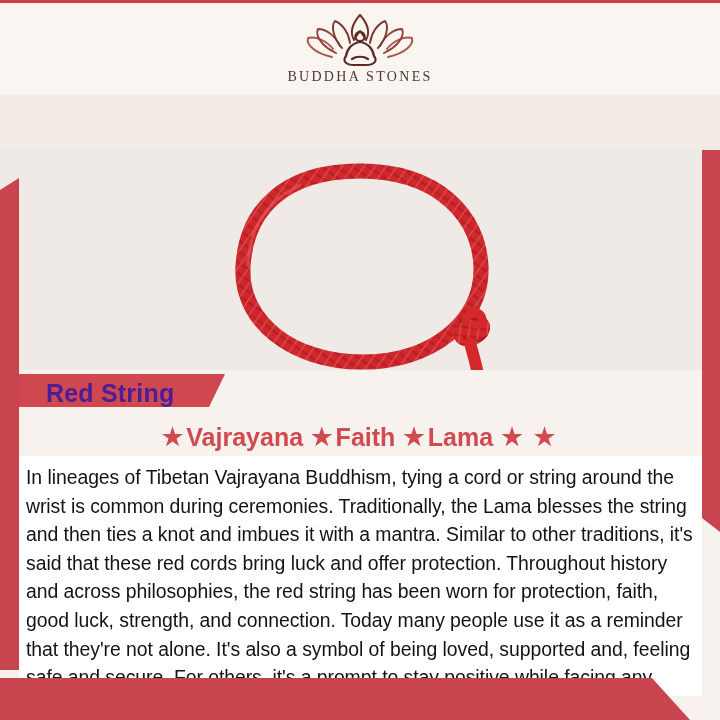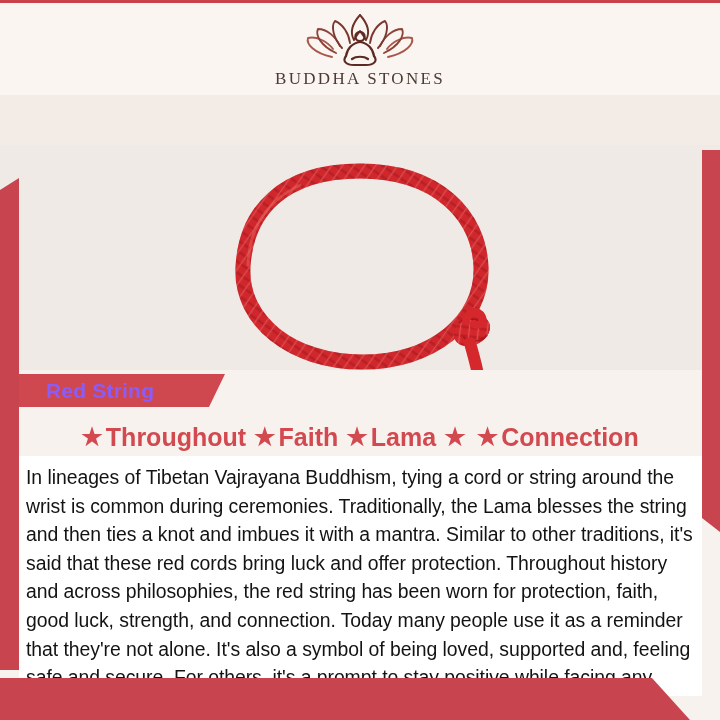--- a/index.html
+++ b/index.html
@@ -43,21 +43,21 @@
     text-align: center;
   }
   .logo-mark {
     display: block;
     margin: 0 auto;
   }
   .logo-word {
     display: block;
     margin-top: 2px;
     font-family: "Liberation Serif", serif;
-    font-size: 17px;
+    font-size: 14px;
     letter-spacing: 2.3px;
     color: #4b3a36;
     text-align: center;
   }
 
   
   .banner-band {
     position: absolute;
     left: 0; top: 95px;
     width: 720px; height: 50px;
@@ -121,23 +121,23 @@
     position: absolute;
     left: 19px; top: 374px;
     width: 206px; height: 33px;
     background: #cf4850;
     clip-path: polygon(0 0, 206px 0, 190px 33px, 0 33px);
   }
   .ribbon-label {
     position: absolute;
     left: 46px; top: 379px;
     font-family: "Liberation Sans Narrow", "Liberation Sans", sans-serif;
-    font-size: 21px;
+    font-size: 25px;
     font-weight: bold;
-    color: #8b5cf6;
+    color: #4c1d95;
     letter-spacing: 0.2px;
   }
 
   
   .benefits {
     position: absolute;
     left: 0; top: 418px;
     width: 720px; height: 38px;
     display: flex;
     align-items: center;
@@ -261,36 +261,35 @@
 
   <div class="band-left"></div>
   <div class="band-right"></div>
 
   <div class="ribbon"></div>
   <div class="ribbon-label">Red String</div>
 
   <div class="benefits">
     <span class="benefit">
       <span class="star">★</span>
-      <span>Throughout</span>
+      <span>Vajrayana</span>
     </span>
     <span class="benefit">
       <span class="star">★</span>
       <span>Faith</span>
     </span>
     <span class="benefit">
       <span class="star">★</span>
       <span>Lama</span>
     </span>
     <span class="benefit">
       <span class="star">★</span>
     </span>
     <span class="benefit">
       <span class="star">★</span>
-      <span>Connection</span>
     </span>
   </div>
 
   <div class="text-panel"></div>
   <div class="body-text">In lineages of Tibetan Vajrayana Buddhism, tying a cord or string around the wrist is common during ceremonies. Traditionally, the Lama blesses the string and then ties a knot and imbues it with a mantra. Similar to other traditions, it's said that these red cords bring luck and offer protection. Throughout history and across philosophies, the red string has been worn for protection, faith, good luck, strength, and connection. Today many people use it as a reminder that they're not alone. It's also a symbol of being loved, supported and, feeling safe and secure. For others, it's a prompt to stay positive while facing any adversity.</div>
 
   <div class="band-bottom"></div>
 
 </div>
 

